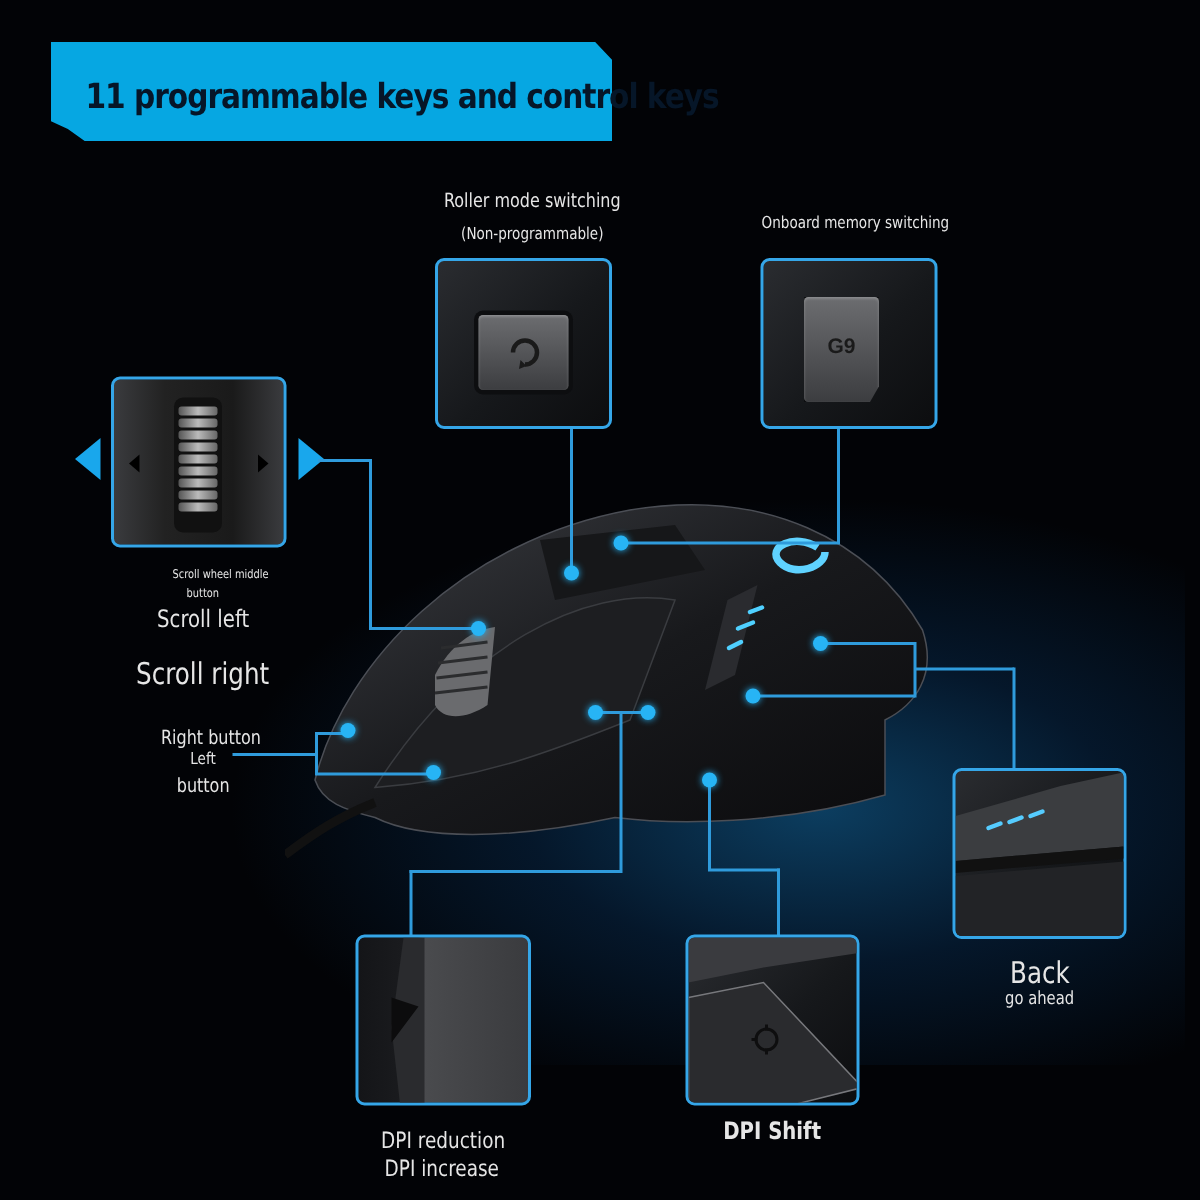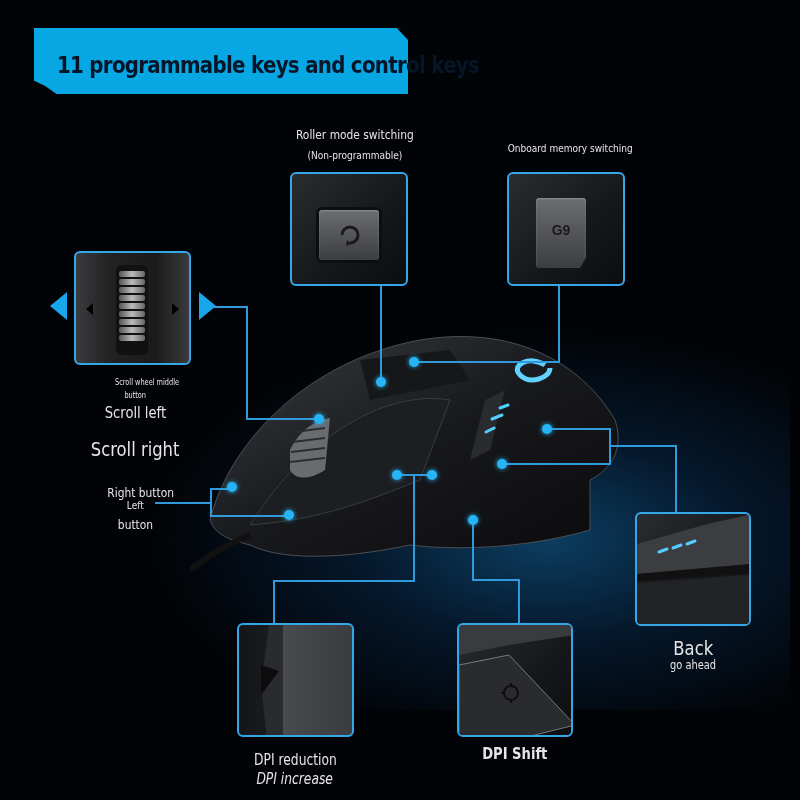--- a/index.html
+++ b/index.html
@@ -196,21 +196,21 @@
 
 <div class="box" style="left:237px; top:623px; width:117px; height:114px; background:linear-gradient(90deg,#141518 0%,#1c1d20 35%,#4a4b4e 38%,#3a3b3e 100%);">
   <svg width="117" height="114">
     <path d="M30 0 L 44 0 L 44 114 L 28 114 L 22 60Z" fill="#2a2b2e"></path>
     <path d="M22 40 L 40 46 L 22 70Z" fill="#0c0c0d"></path>
   </svg>
 </div>
 <div class="label" style="left:225px; top:751px; width:140px; font-size:15px;">
   <span class="cond">DPI reduction</span>
 </div>
-<div class="label" style="left:225px; top:770px; width:140px; font-size:15px;font-style:italic;">
+<div class="label" style="left:225px; top:770px; width:140px; font-size:15px;">
   <span class="cond">DPI increase</span>
 </div>
 
 <div class="box" style="left:457px; top:623px; width:116px; height:114px;">
   <svg width="116" height="114">
     <path d="M0 30 L 50 20 L 116 10 L 116 0 L 0 0Z" fill="#3a3b3f"></path>
     <path d="M0 40 L 50 30 L 116 100 L 60 114 L 0 114Z" fill="#2a2b2e" stroke="#77787c" stroke-width="1"></path>
     <g stroke="#0e0e0f" stroke-width="2" fill="none">
       <circle cx="52" cy="68" r="7"></circle>
         <line x1="52" y1="58" x2="52" y2="62"></line>

